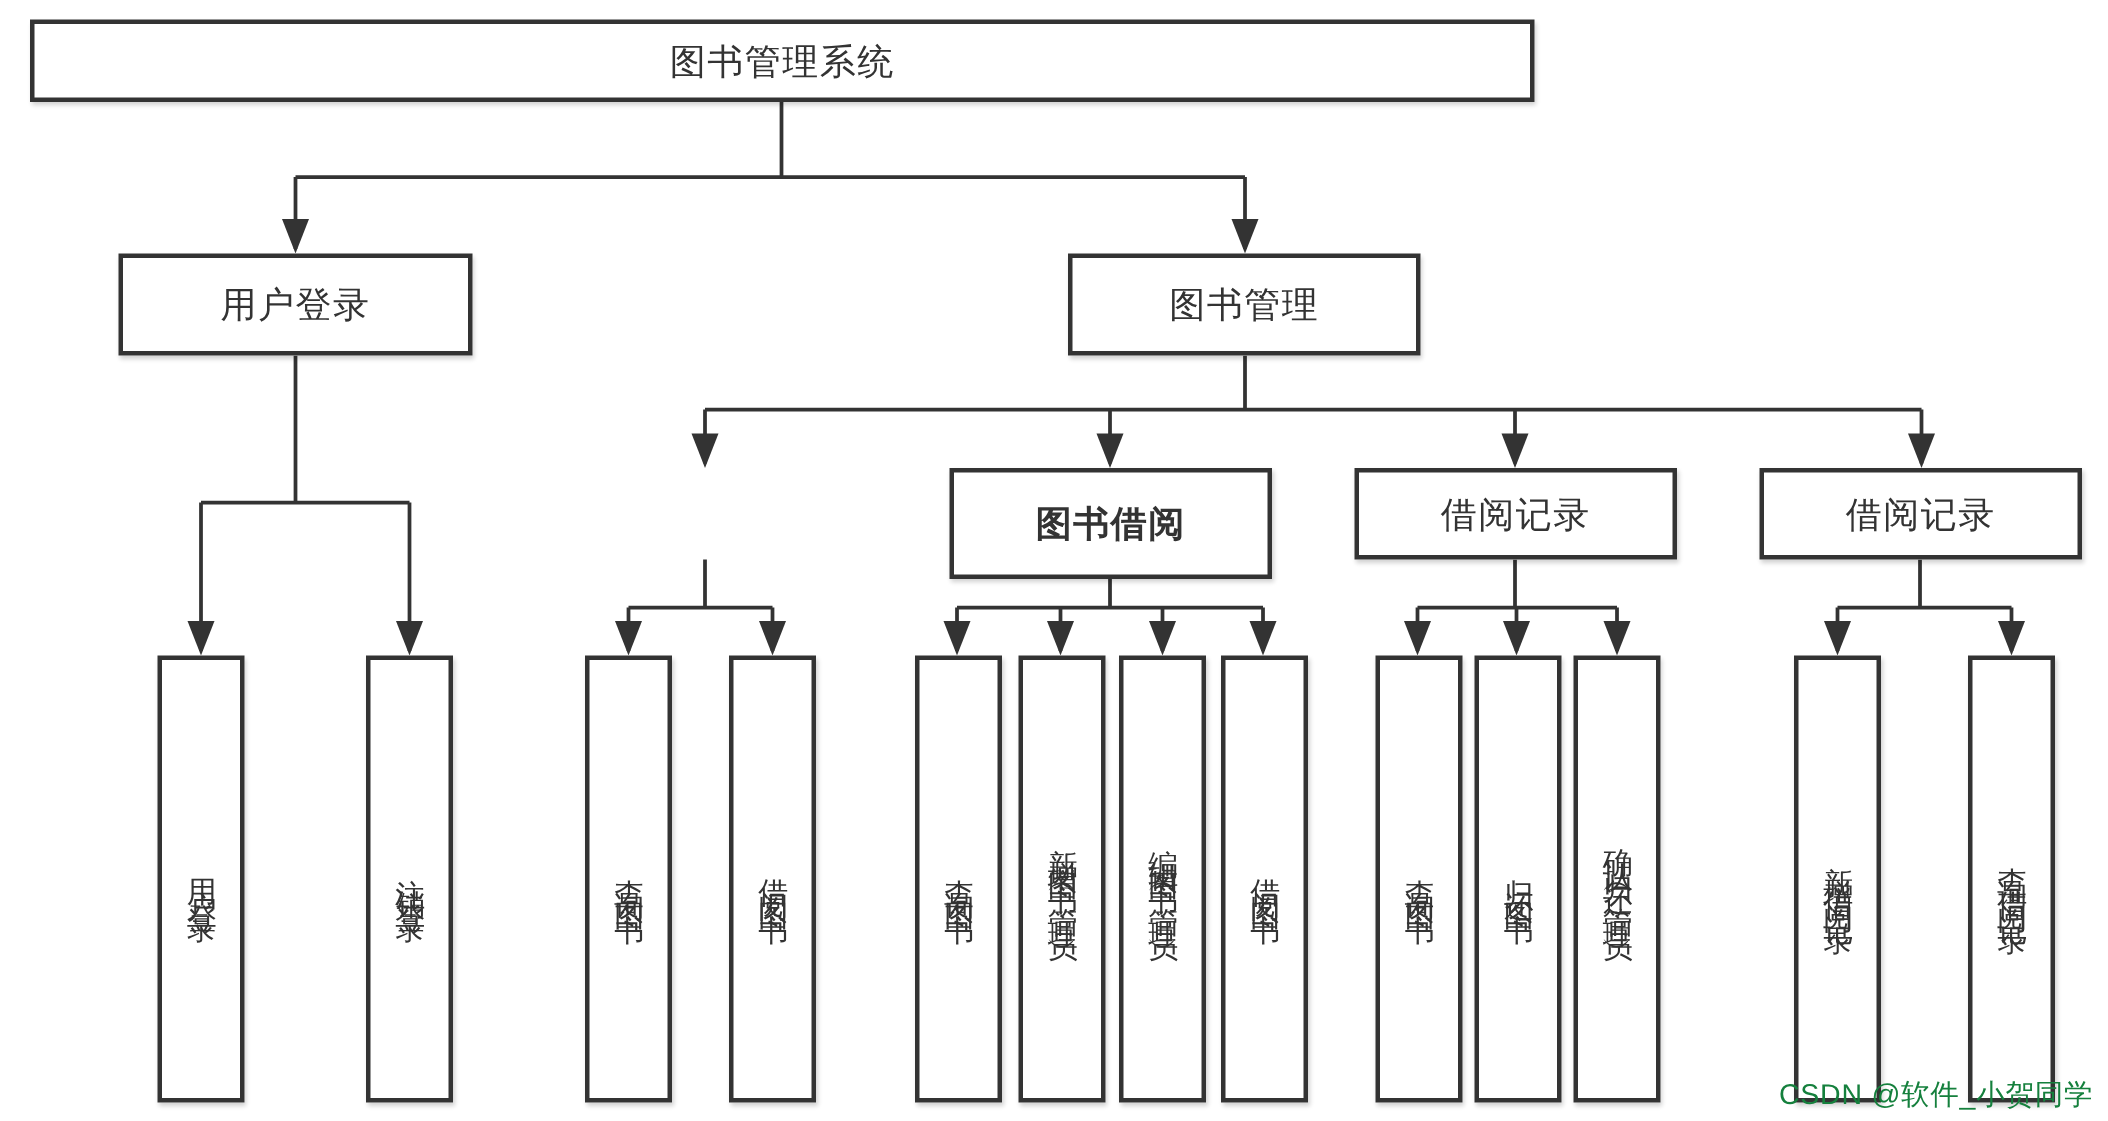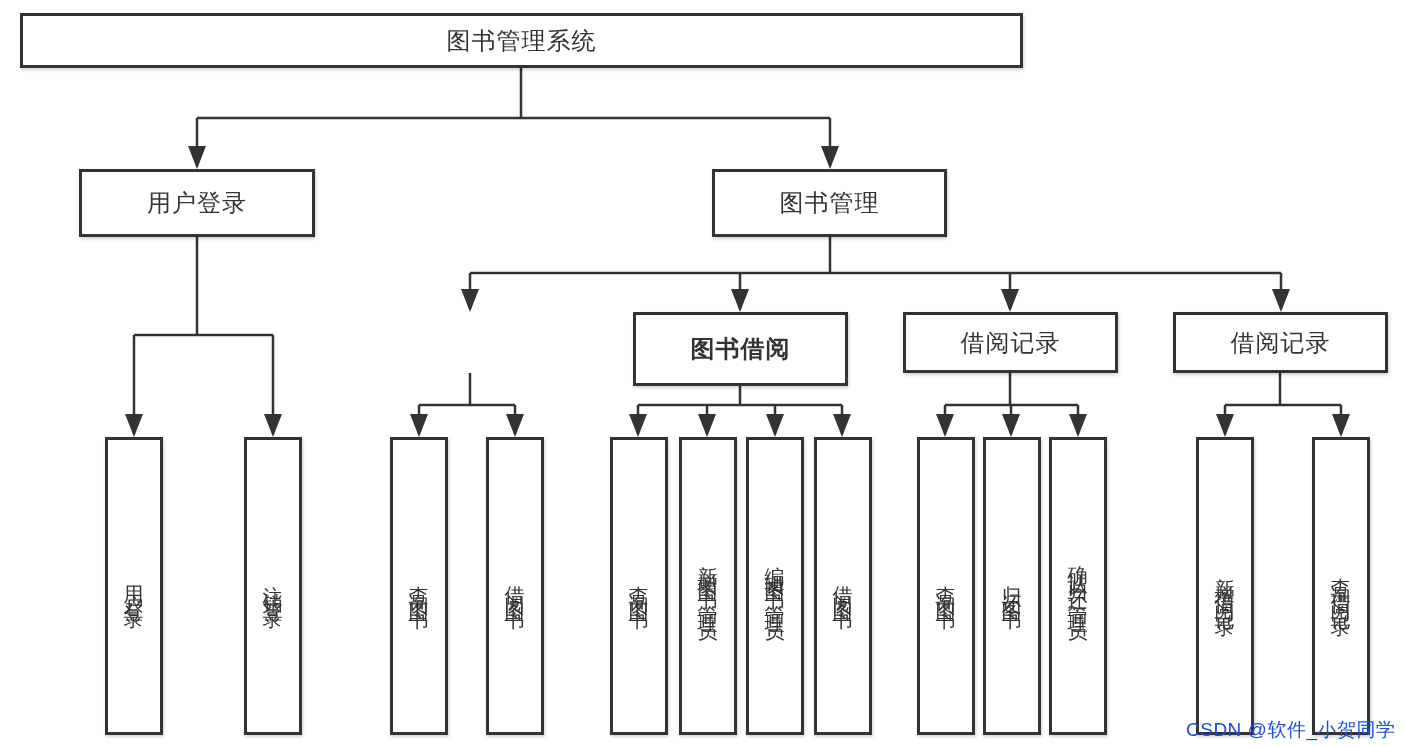--- a/index.html
+++ b/index.html
@@ -48,21 +48,21 @@
     letter-spacing: 8px;
     color: #333333;
     white-space: nowrap;
   }
   #watermark {
     position: absolute;
     left: 1186px;
     top: 717px;
     font-size: 19px;
     letter-spacing: 0.5px;
-    color: #1d4ed8;
+    color: #15803d;
     white-space: nowrap;
     z-index: 10;
   }
 </style>
 </head>
 <body>
 
 <div id="canvas">
 
   <svg id="connectors" viewBox="0 0 1405 747" xmlns="http://www.w3.org/2000/svg">

